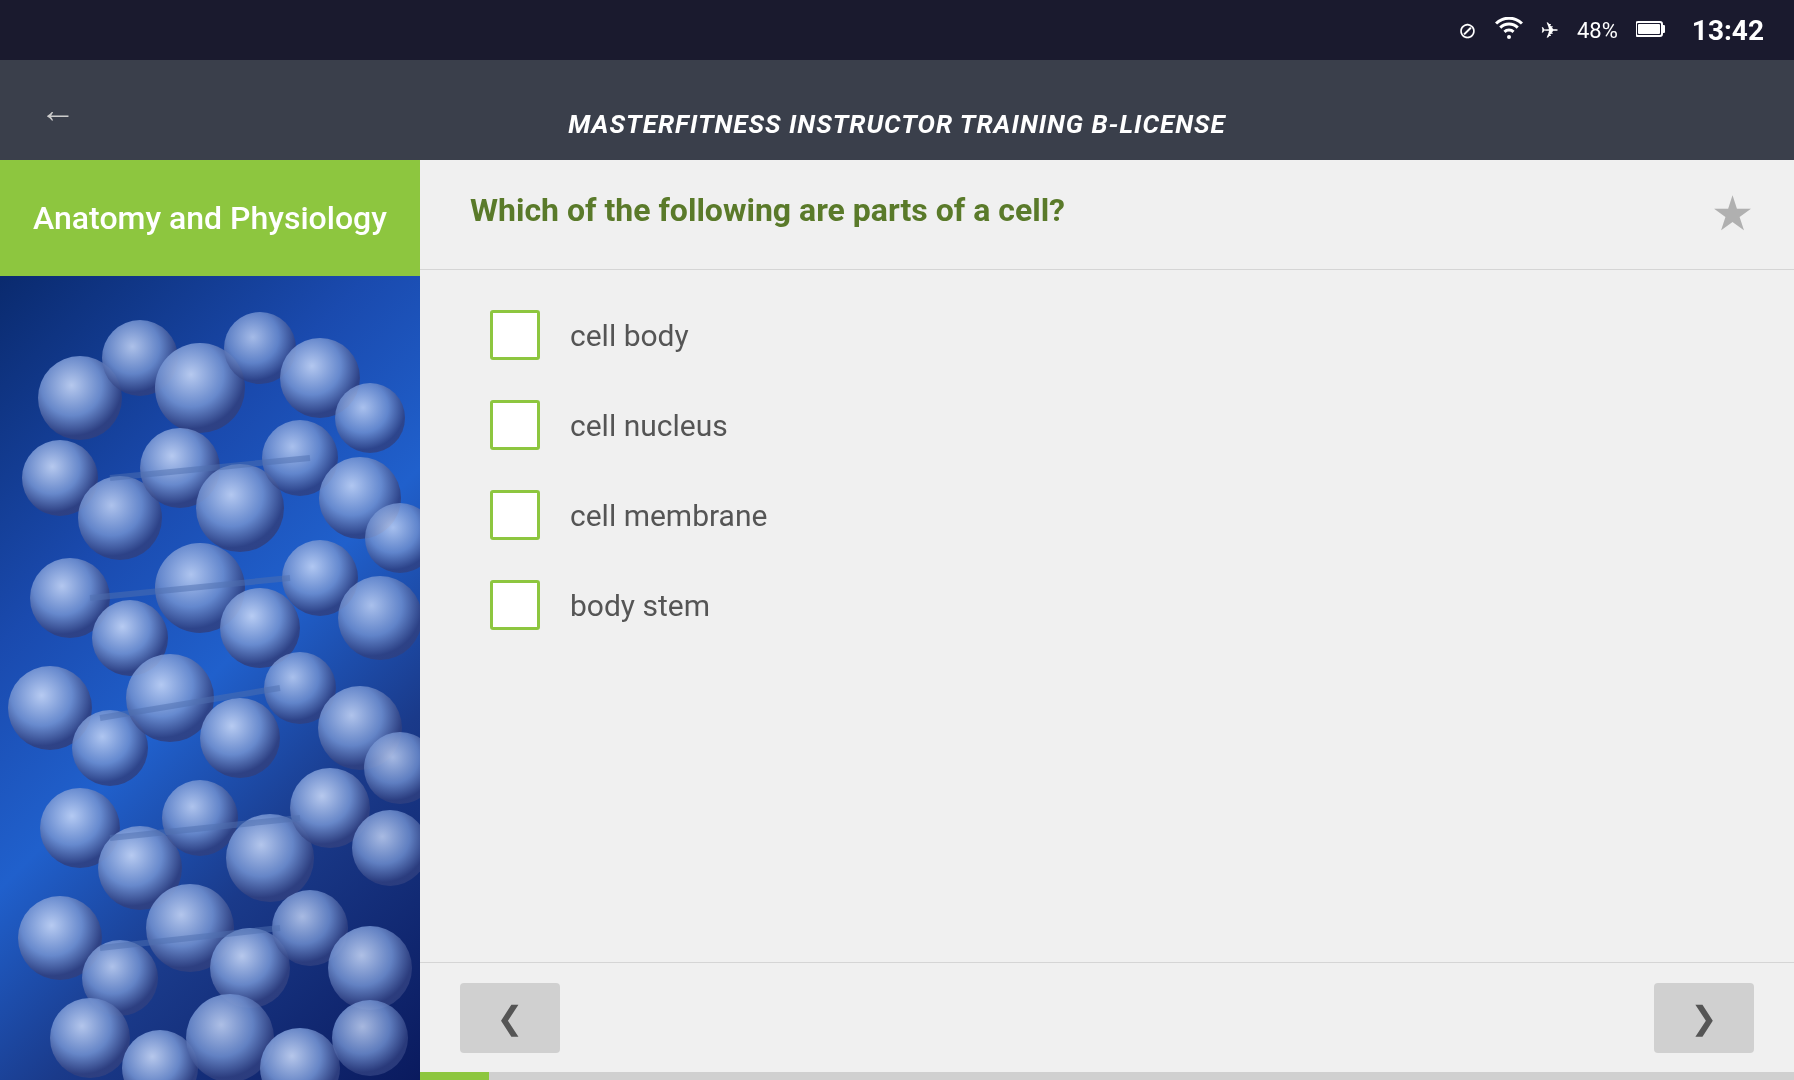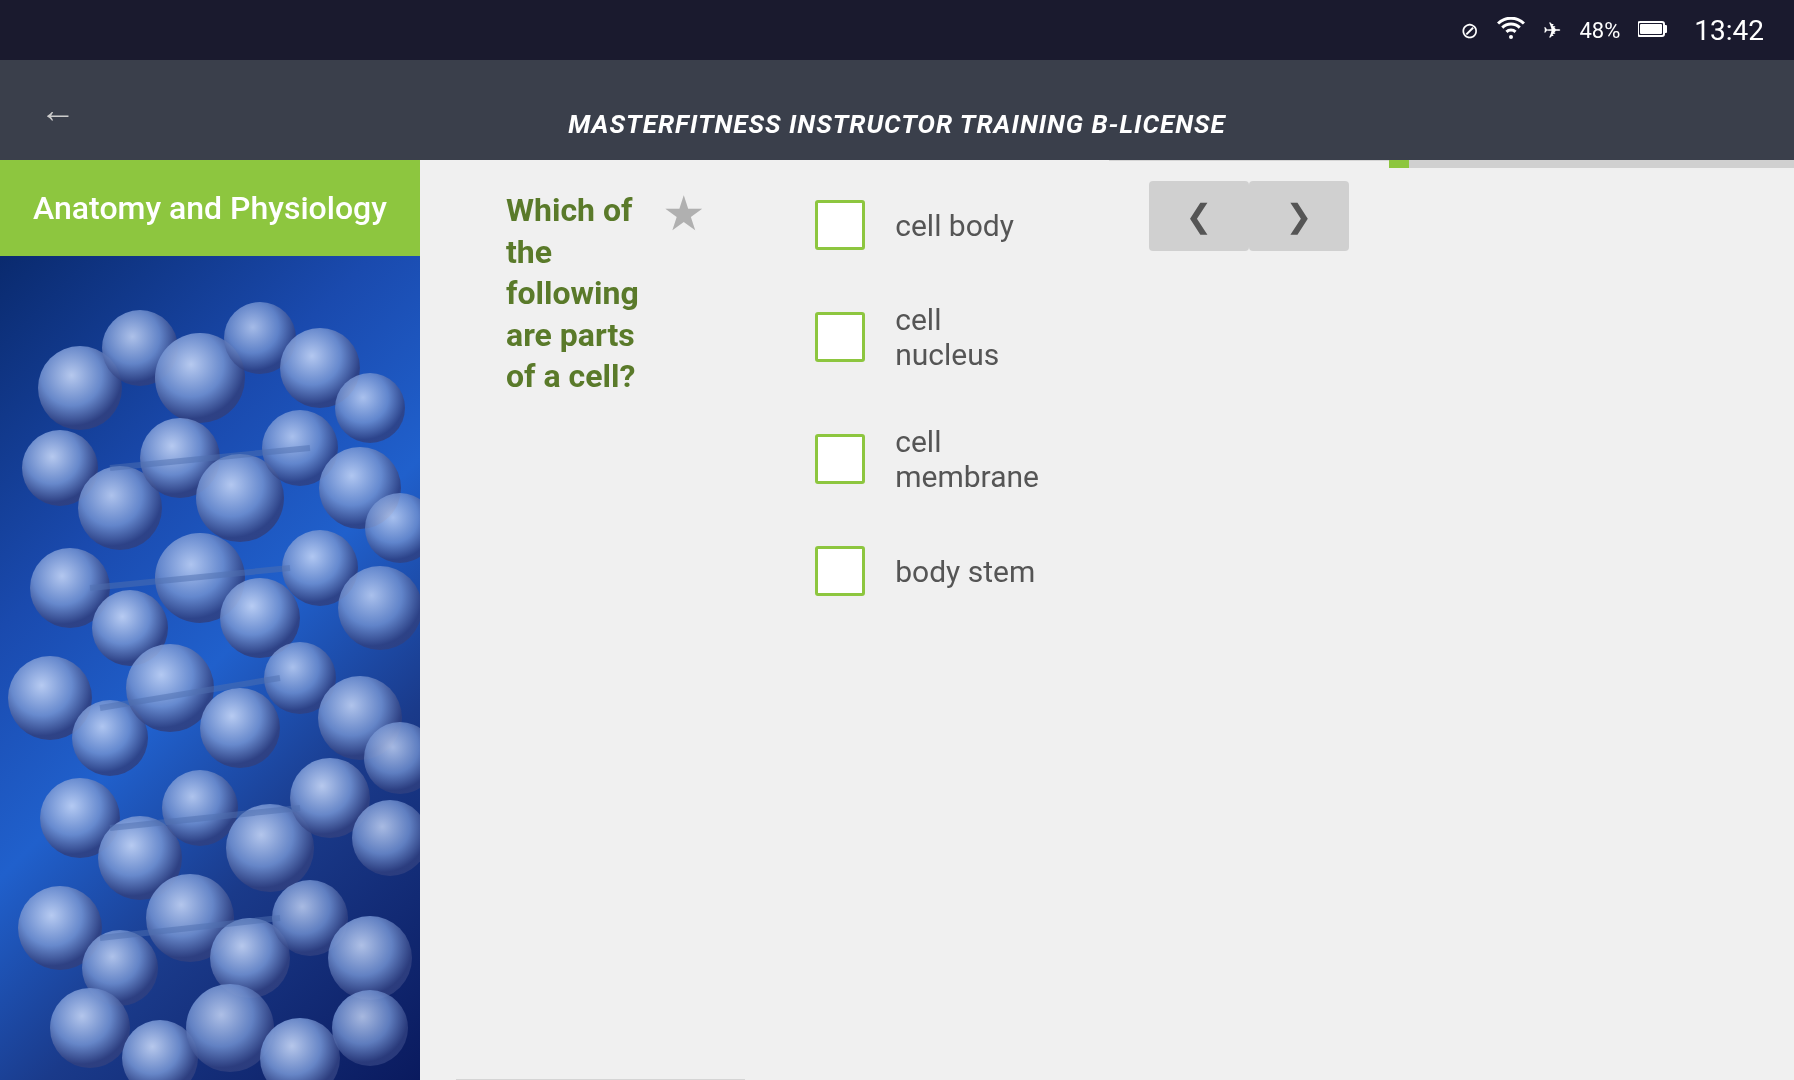--- a/index.html
+++ b/index.html
@@ -22,21 +22,21 @@
       padding: 0 30px;
       gap: 18px;
     }
     .status-icon {
       color: white;
       font-size: 22px;
     }
     .status-time {
       color: white;
       font-size: 28px;
-      font-weight: normal;
+      font-weight: bold;
       margin-left: 8px;
     }
     .status-battery {
       color: white;
       font-size: 22px;
     }
 
     
     #app-bar {
       width: 100%;
@@ -78,21 +78,21 @@
 
     
     #left-panel {
       width: 420px;
       min-width: 420px;
       display: flex;
       flex-direction: column;
     }
     #category-header {
       background: #8dc63f;
-      height: 96px;
+      height: 116px;
       display: flex;
       align-items: center;
       justify-content: center;
       padding: 18px 20px;
     }
     .category-title {
       color: white;
       font-size: 32px;
       font-weight: 500;
       text-align: center;
@@ -107,22 +107,21 @@
     #dna-svg {
       width: 100%;
       height: 100%;
     }
 
     
     #right-panel {
       flex: 1;
       background: #f0f0f0;
       display: flex;
-      flex-direction: row;
-      padding-left: 36px;
+      flex-direction: column;
     }
 
     
     #question-area {
       background: #f0f0f0;
       padding: 30px 40px 20px 50px;
       display: flex;
       align-items: flex-start;
       justify-content: space-between;
       border-bottom: 1px solid #d5d5d5;
@@ -145,21 +144,21 @@
       line-height: 1;
     }
 
     
     #options-area {
       flex: 1;
       padding: 20px 60px;
       display: flex;
       flex-direction: column;
       justify-content: flex-start;
-      gap: 12px;
+      gap: 0;
       background: #f0f0f0;
     }
     .option-row {
       display: flex;
       align-items: center;
       padding: 20px 10px;
       cursor: pointer;
     }
     .checkbox {
       width: 50px;

